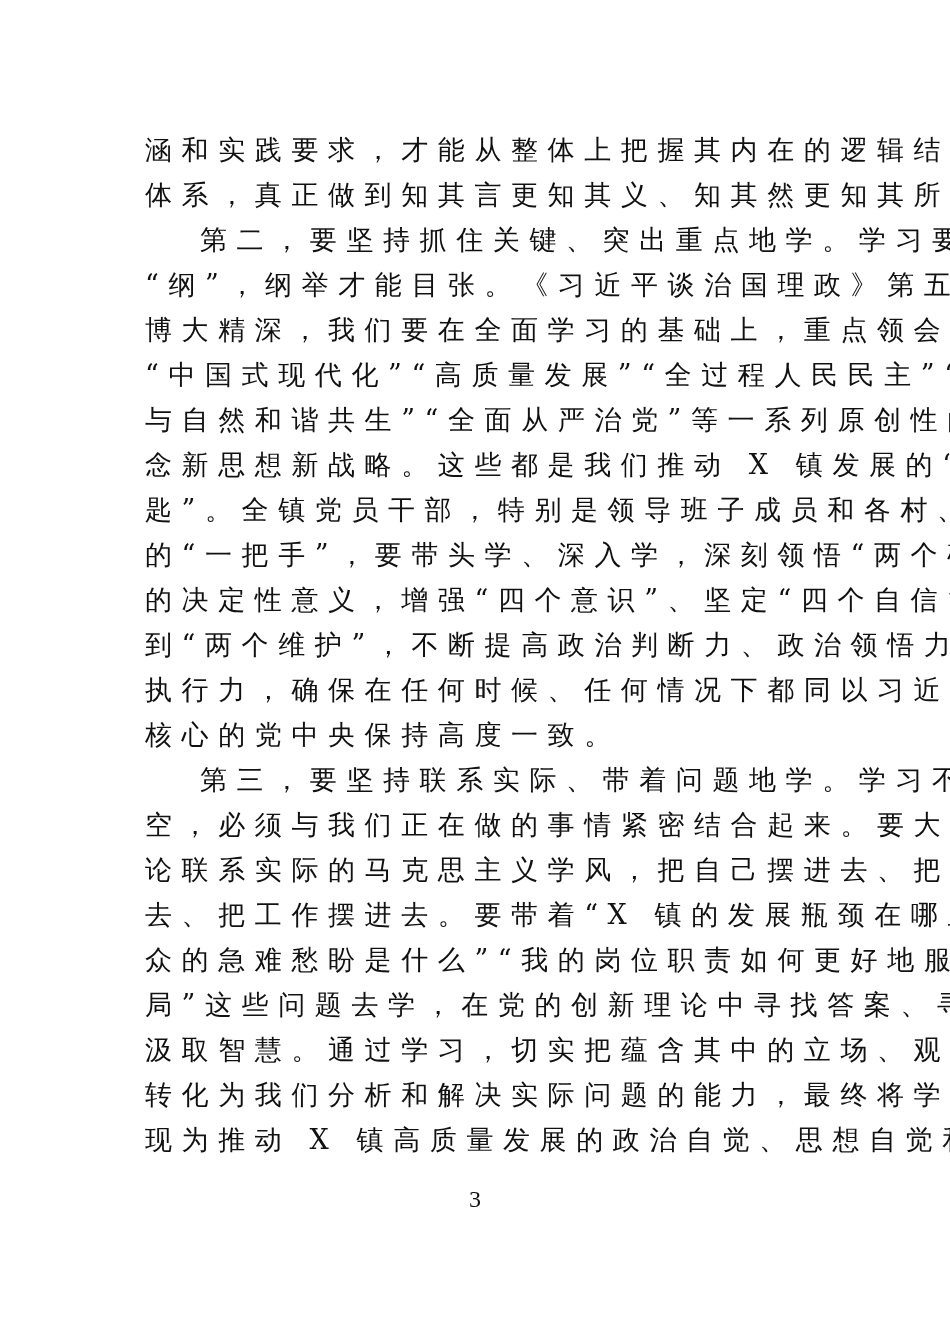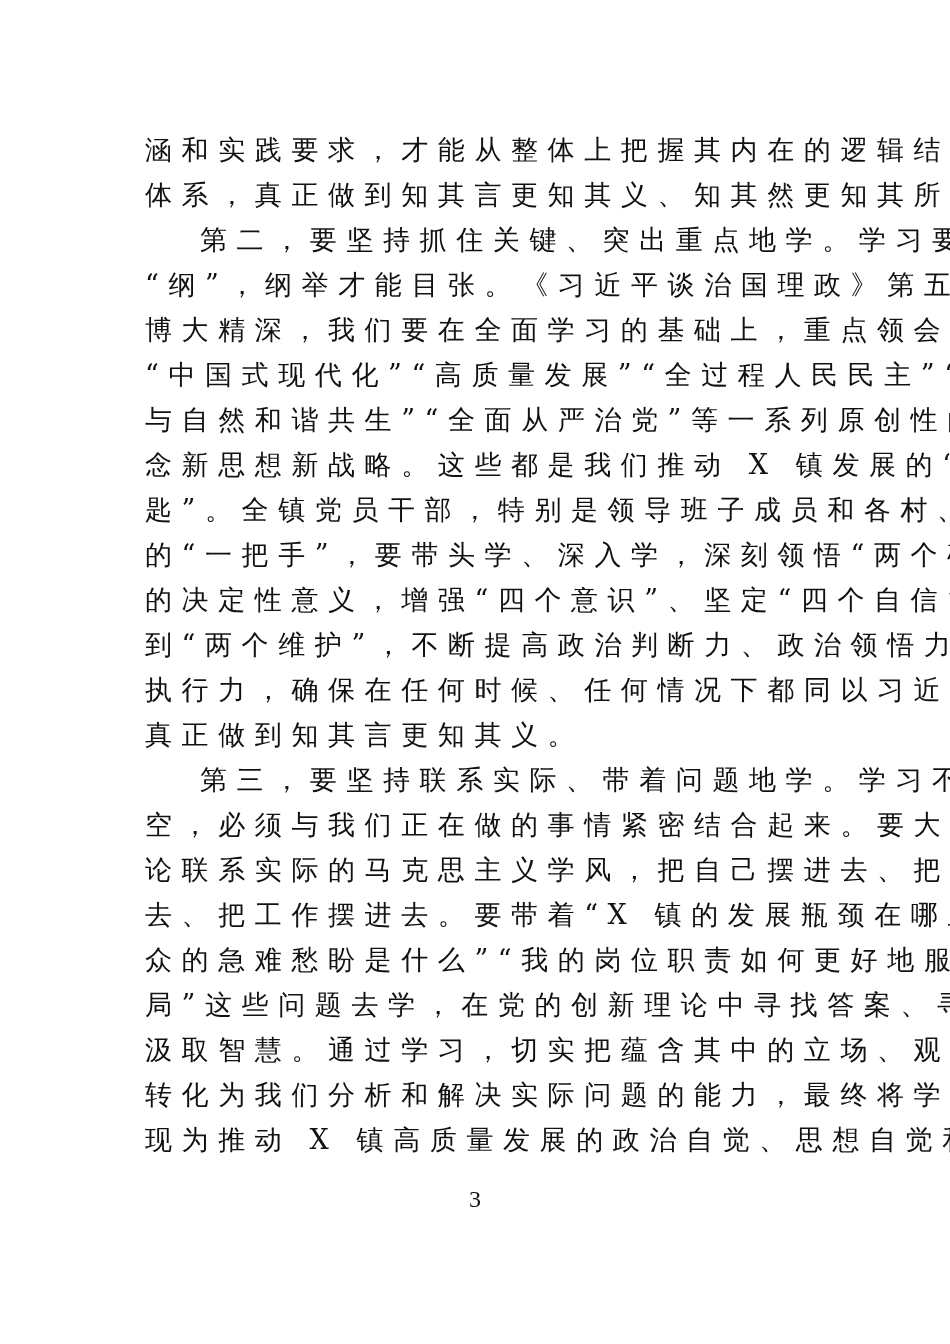--- a/index.html
+++ b/index.html
@@ -39,21 +39,21 @@
   <div class="line" style="top:262px">“纲”，纲举才能目张。《习近平谈治国理政》第五卷内容</div>
   <div class="line" style="top:307px">博大精深，我们要在全面学习的基础上，重点领会其中关于</div>
   <div class="line" style="top:352px">“中国式现代化”“高质量发展”“全过程人民民主”“人</div>
   <div class="line" style="top:397px">与自然和谐共生”“全面从严治党”等一系列原创性的新理</div>
   <div class="line" style="top:442px">念新思想新战略。这些都是我们推动 X 镇发展的“金钥</div>
   <div class="line" style="top:487px">匙”。全镇党员干部，特别是领导班子成员和各村、各单位</div>
   <div class="line" style="top:532px">的“一把手”，要带头学、深入学，深刻领悟“两个确立”</div>
   <div class="line" style="top:577px">的决定性意义，增强“四个意识”、坚定“四个自信”、做</div>
   <div class="line" style="top:622px">到“两个维护”，不断提高政治判断力、政治领悟力、政治</div>
   <div class="line" style="top:667px">执行力，确保在任何时候、任何情况下都同以习近平同志为</div>
-  <div class="line" style="top:712px">真正做到知其言更知其义。</div>
+  <div class="line" style="top:712px">核心的党中央保持高度一致。</div>
   <div class="line indent" style="top:757px">第三，要坚持联系实际、带着问题地学。学习不能空对</div>
   <div class="line" style="top:802px">空，必须与我们正在做的事情紧密结合起来。要大力弘扬理</div>
   <div class="line" style="top:847px">论联系实际的马克思主义学风，把自己摆进去、把职责摆进</div>
   <div class="line" style="top:892px">去、把工作摆进去。要带着“X 镇的发展瓶颈在哪里”“群</div>
   <div class="line" style="top:937px">众的急难愁盼是什么”“我的岗位职责如何更好地服务大</div>
   <div class="line" style="top:982px">局”这些问题去学，在党的创新理论中寻找答案、寻求方法</div>
   <div class="line" style="top:1027px">汲取智慧。通过学习，切实把蕴含其中的立场、观点、方法</div>
   <div class="line" style="top:1072px">转化为我们分析和解决实际问题的能力，最终将学习成果体</div>
   <div class="line" style="top:1117px">现为推动 X 镇高质量发展的政治自觉、思想自觉和行动自</div>
 

